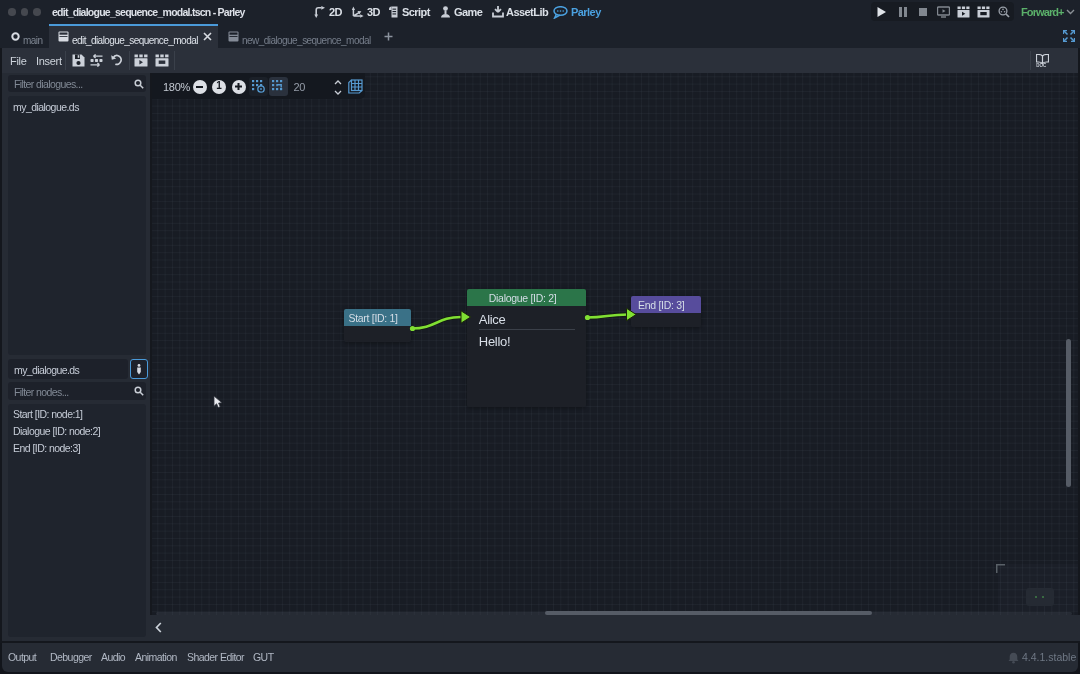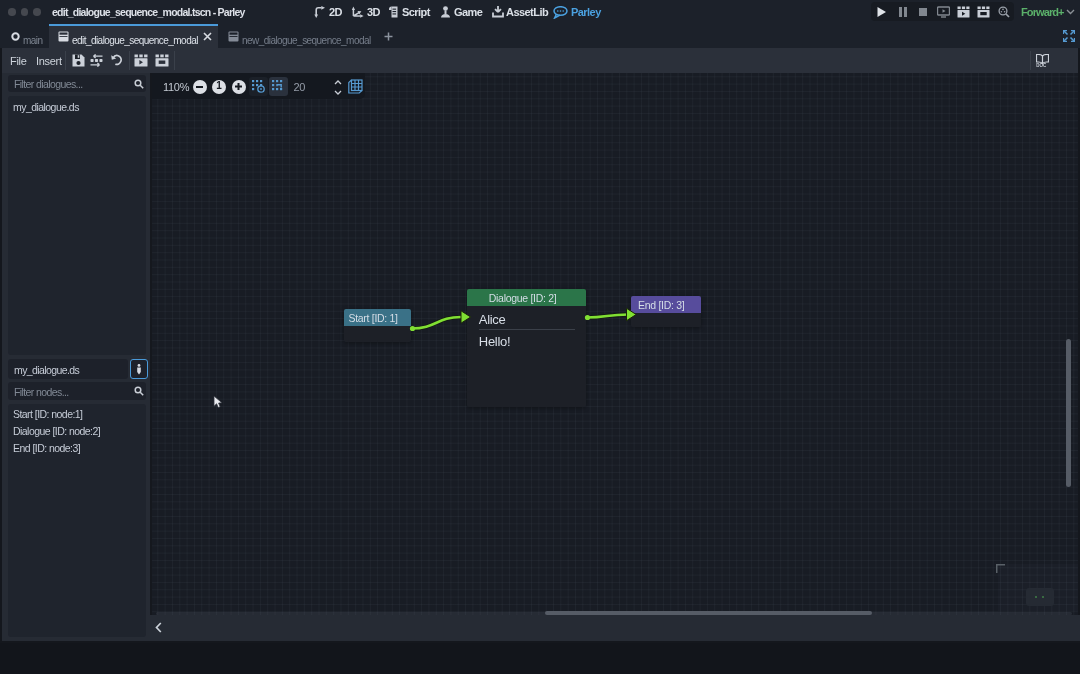--- a/index.html
+++ b/index.html
@@ -289,21 +289,21 @@
     <div class="sideitem" style="left:13px; top:352px;">Dialogue [ID: node:2]</div>
     <div class="sideitem" style="left:13px; top:369px;">End [ID: node:3]</div>
   </div>
   <div class="abs edge" style="left:0; top:48px; width:2px; height:593px;"></div>
   <div class="abs" style="left:150px; top:73px; width:2px; height:542px; background:#15181e;"></div>
   <div class="abs edge" style="left:1078px; top:48px; width:2px; height:593px;"></div>
 
   <div class="abs" id="canvas">
     <div id="grid"></div>
     <div id="gtoolbar"></div>
-    <div class="gt" style="left:11px; top:7.5px;">110%</div>
+    <div class="gt" style="left:11px; top:7.5px;">180%</div>
 
     <div class="zbtn" style="left:40.5px;"></div>
     <svg class="abs" style="left:44px; top:12.5px;" width="7" height="2">
         <rect width="7" height="2" fill="#14181f"></rect>
       </svg>
     <div class="zbtn" style="left:60px;"></div>
     <div class="abs" style="left:60px; top:7px; width:14px; text-align:center; font-size:10px; font-weight:bold; color:#14181f;">1</div>
     <div class="zbtn" style="left:79.5px;"></div>
     <svg class="abs" style="left:83px; top:10px;" width="7" height="7" viewBox="0 0 7 7">
       <path d="M3.5 0 L3.5 7 M0 3.5 L7 3.5" stroke="#14181f" stroke-width="2"></path>
@@ -404,15 +404,28 @@
       <path d="M1 1 L1 11.2 L3.6 8.8 L5.2 12.6 L7.2 11.8 L5.6 8.1 L9 7.8 Z" fill="#e8eaee" stroke="#30343c" stroke-width="0.8"></path>
     </svg>
   </div>
 
   <div class="abs" id="bottomstrip"></div>
   <svg class="abs" style="left:155px; top:622px;" width="7" height="11" viewBox="0 0 7 11">
     <path d="M5.8 1 L1.5 5.5 L5.8 10" stroke="#ccd2da" stroke-width="1.7" fill="none"></path>
   </svg>
 
   <div class="abs" id="sep-status"></div>
+  <div class="abs" id="statusbar">
+    <div class="statustext" style="left:6px;">Output</div>
+    <div class="statustext" style="left:48px;">Debugger</div>
+    <div class="statustext" style="left:99px;">Audio</div>
+    <div class="statustext" style="left:133px;">Animation</div>
+    <div class="statustext" style="left:185px;">Shader Editor</div>
+    <div class="statustext" style="left:251px;">GUT</div>
+    <svg class="abs" style="left:1006px; top:8.5px;" width="11" height="12" viewBox="0 0 11 12">
+      <path d="M5.5 0.8 C8 0.8 9.3 2.8 9.3 5 L9.3 7.5 L10.5 9 L0.5 9 L1.7 7.5 L1.7 5 C1.7 2.8 3 0.8 5.5 0.8 Z" fill="#454b55"></path>
+      <circle cx="5.5" cy="10.3" r="1.3" fill="#454b55"></circle>
+    </svg>
+    <div id="version">4.4.1.stable</div>
+  </div>
   <div class="abs" id="botedge"></div>
 
 </div>
 
 </body></html>

